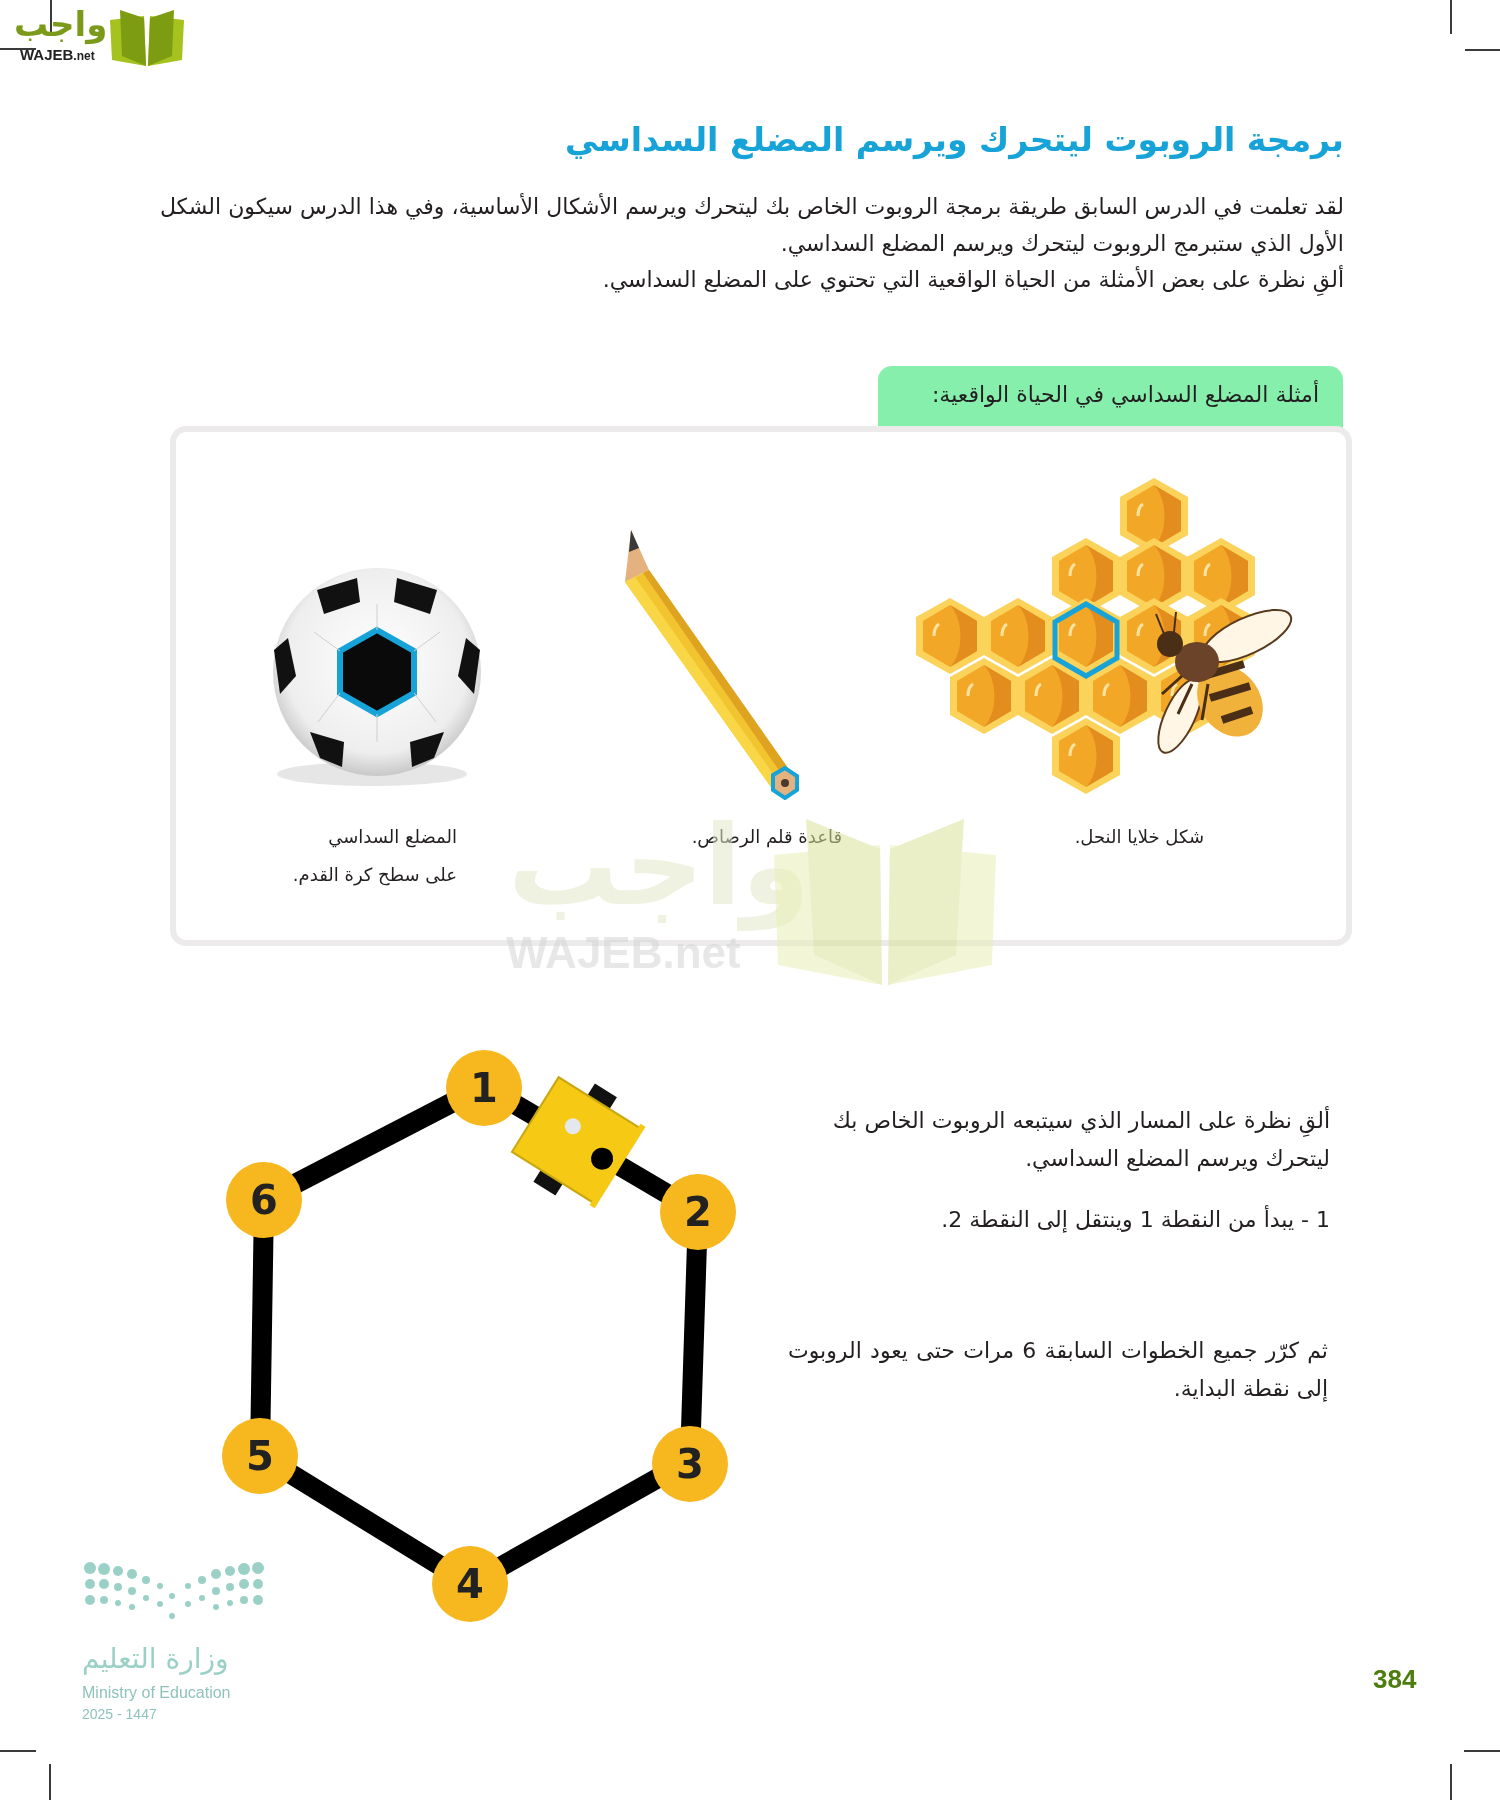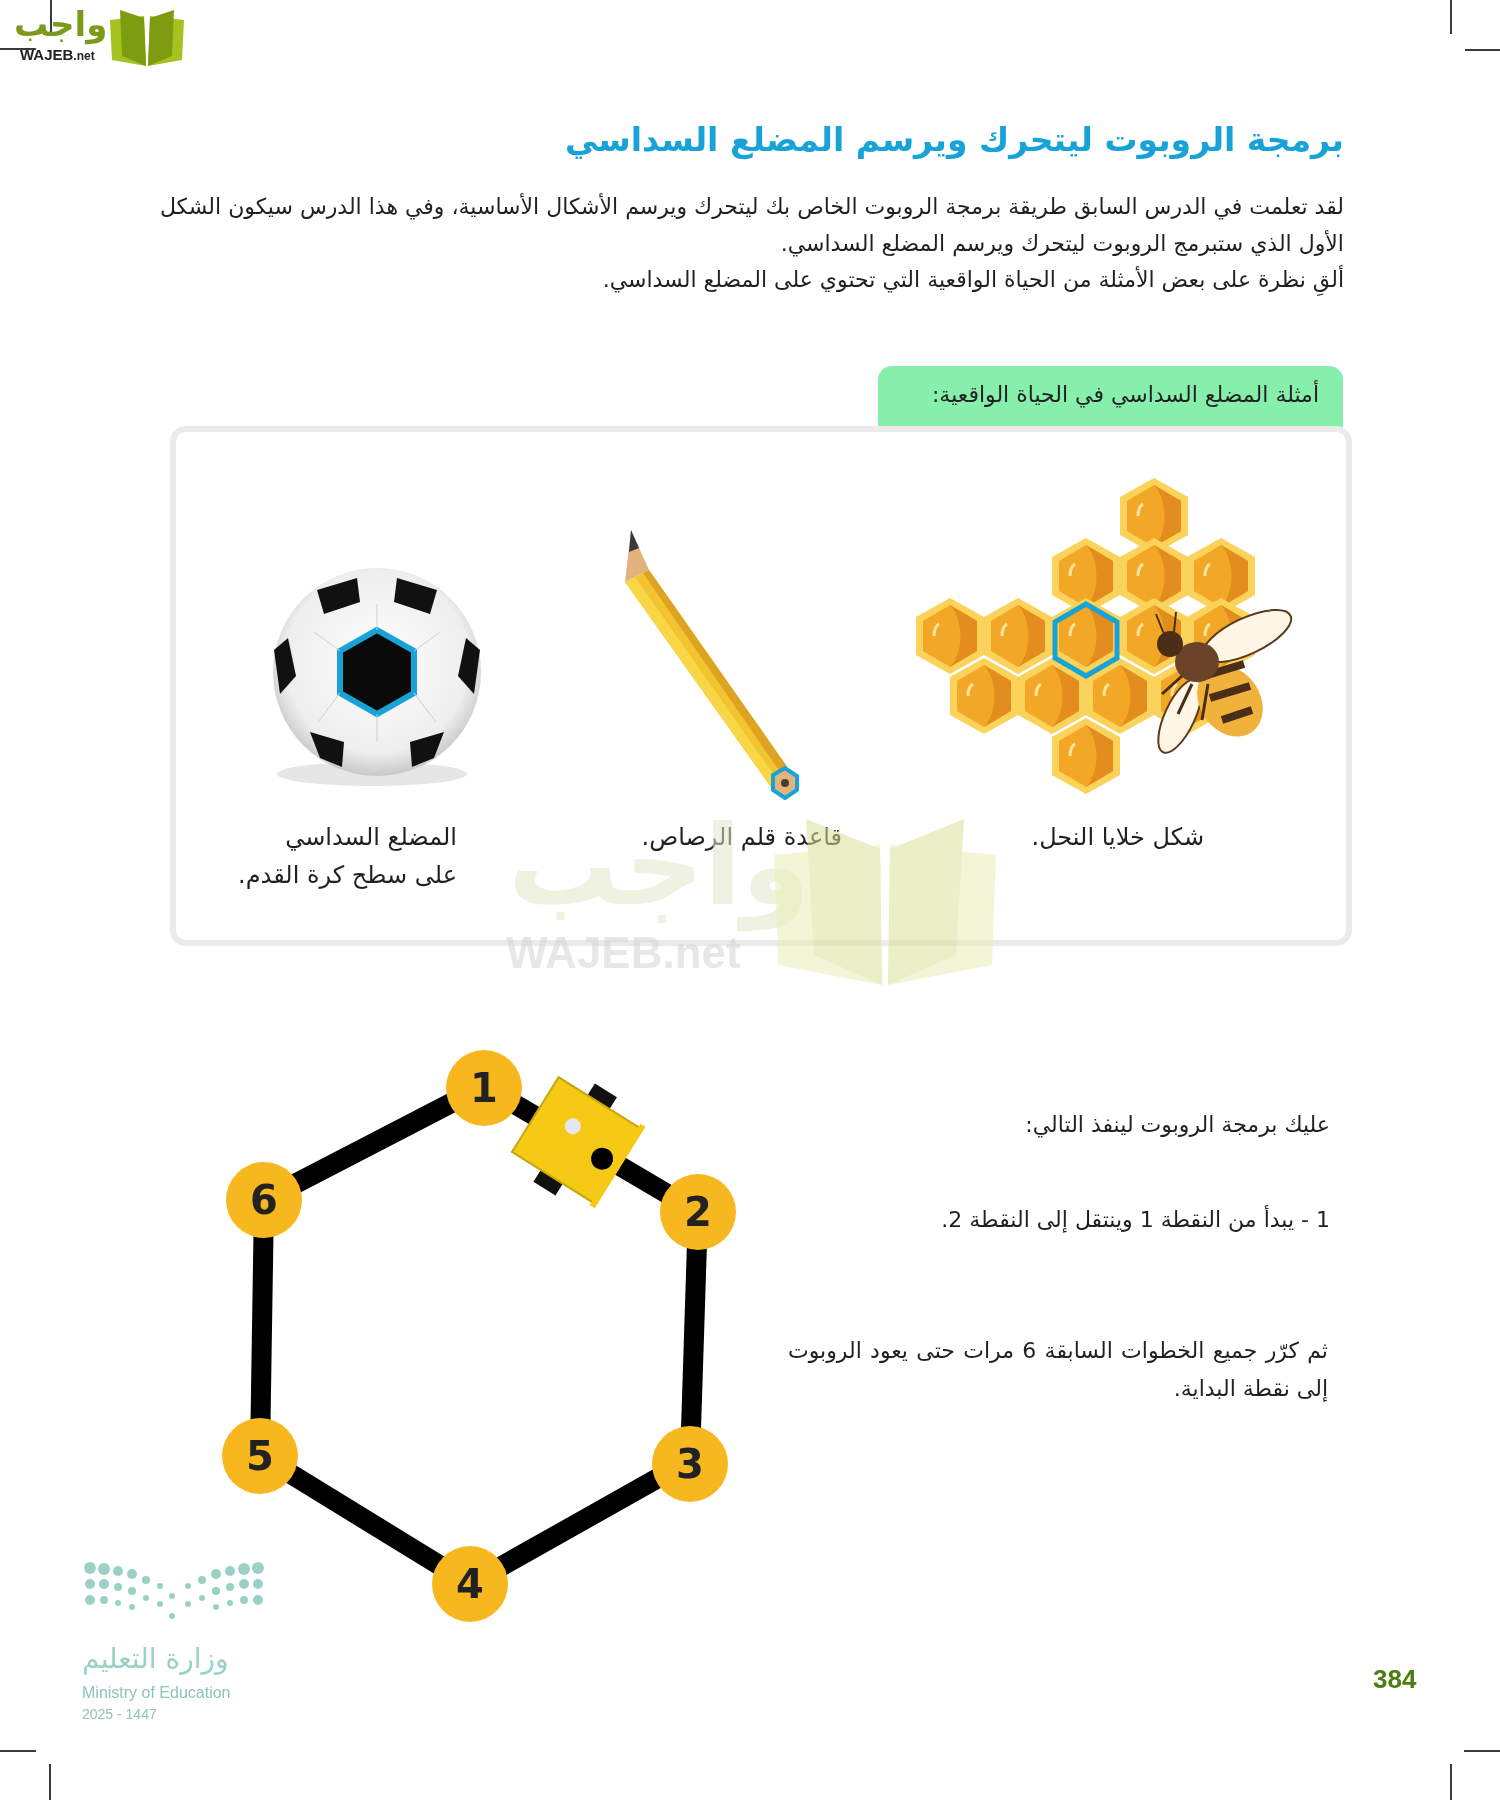--- a/index.html
+++ b/index.html
@@ -16,21 +16,21 @@
 
   .title { right:156px; top:120px; font-size:33px; font-weight:bold; color:#17a3d8; }
   .para { right:156px; width:1190px; font-size:22px; line-height:37px; }
   .p1 { top:188px; }
   .p2 { top:261px; }
 
   .examples-tab { left:878px; top:366px; width:465px; height:66px; background:#86efac; border-radius:14px 14px 0 0; }
   .examples-tab-label { position:absolute; right:24px; top:16px; font-size:22px; }
   .examples-box { left:170px; top:426px; width:1170px; height:508px; border:6px solid #eceaea; border-radius:16px; background:#fff; }
 
-  .caption { font-size:24px; line-height:38px; }
+  .caption { font-size:18px; line-height:38px; }
   .cap-bee { right:296px; top:818px; }
   .cap-pencil { right:658px; top:818px; }
   .cap-ball { right:1043px; top:818px; width:220px; }
 
   .wm { opacity:0.55; }
   .wm-ar { left:508px; top:802px; font-size:110px; font-weight:bold; color:#e2e8c8; }
   .wm-en { left:506px; top:928px; font-size:44px; font-weight:bold; color:#d5d5d5; font-family:"Liberation Sans", sans-serif; }
   .wm-book { left:770px; top:815px; }
 
   .path-intro { right:170px; top:1102px; width:540px; font-size:22px; line-height:38px; }
@@ -176,21 +176,21 @@
 <div class="abs" style="left:210px;top:1040px;width:540px;height:600px;">
   <div style="position:absolute;left:236px;top:10px;width:76px;height:76px;border-radius:50%;background:#f7b71e;display:flex;align-items:center;justify-content:center;font:bold 40px 'DejaVu Sans',sans-serif;color:#222;">1</div>
   <div style="position:absolute;left:450px;top:134px;width:76px;height:76px;border-radius:50%;background:#f7b71e;display:flex;align-items:center;justify-content:center;font:bold 40px 'DejaVu Sans',sans-serif;color:#222;">2</div>
   <div style="position:absolute;left:442px;top:386px;width:76px;height:76px;border-radius:50%;background:#f7b71e;display:flex;align-items:center;justify-content:center;font:bold 40px 'DejaVu Sans',sans-serif;color:#222;">3</div>
   <div style="position:absolute;left:222px;top:506px;width:76px;height:76px;border-radius:50%;background:#f7b71e;display:flex;align-items:center;justify-content:center;font:bold 40px 'DejaVu Sans',sans-serif;color:#222;">4</div>
   <div style="position:absolute;left:12px;top:378px;width:76px;height:76px;border-radius:50%;background:#f7b71e;display:flex;align-items:center;justify-content:center;font:bold 40px 'DejaVu Sans',sans-serif;color:#222;">5</div>
   <div style="position:absolute;left:16px;top:122px;width:76px;height:76px;border-radius:50%;background:#f7b71e;display:flex;align-items:center;justify-content:center;font:bold 40px 'DejaVu Sans',sans-serif;color:#222;">6</div>
 </div>
 
 <div class="abs path-intro rtl">
-  <div style="margin-top:4px">عليك برمجة الروبوت لينفذ التالي:</div>
+  <div>ألقِ نظرة على المسار الذي سيتبعه الروبوت الخاص بك ليتحرك ويرسم المضلع السداسي.</div>
 </div>
 <div class="abs steps rtl">
   <div>1 -  يبدأ من النقطة 1 وينتقل إلى النقطة 2.</div>
 </div>
 <div class="abs repeat rtl">ثم كرّر جميع الخطوات السابقة 6 مرات حتى يعود الروبوت إلى نقطة البداية.</div>
 
 <div class="abs moe">
   <svg width="190" height="70" viewBox="0 0 190 70">
     <g fill="#9bd0c6">
       <circle cx="8" cy="8" r="6"></circle>

